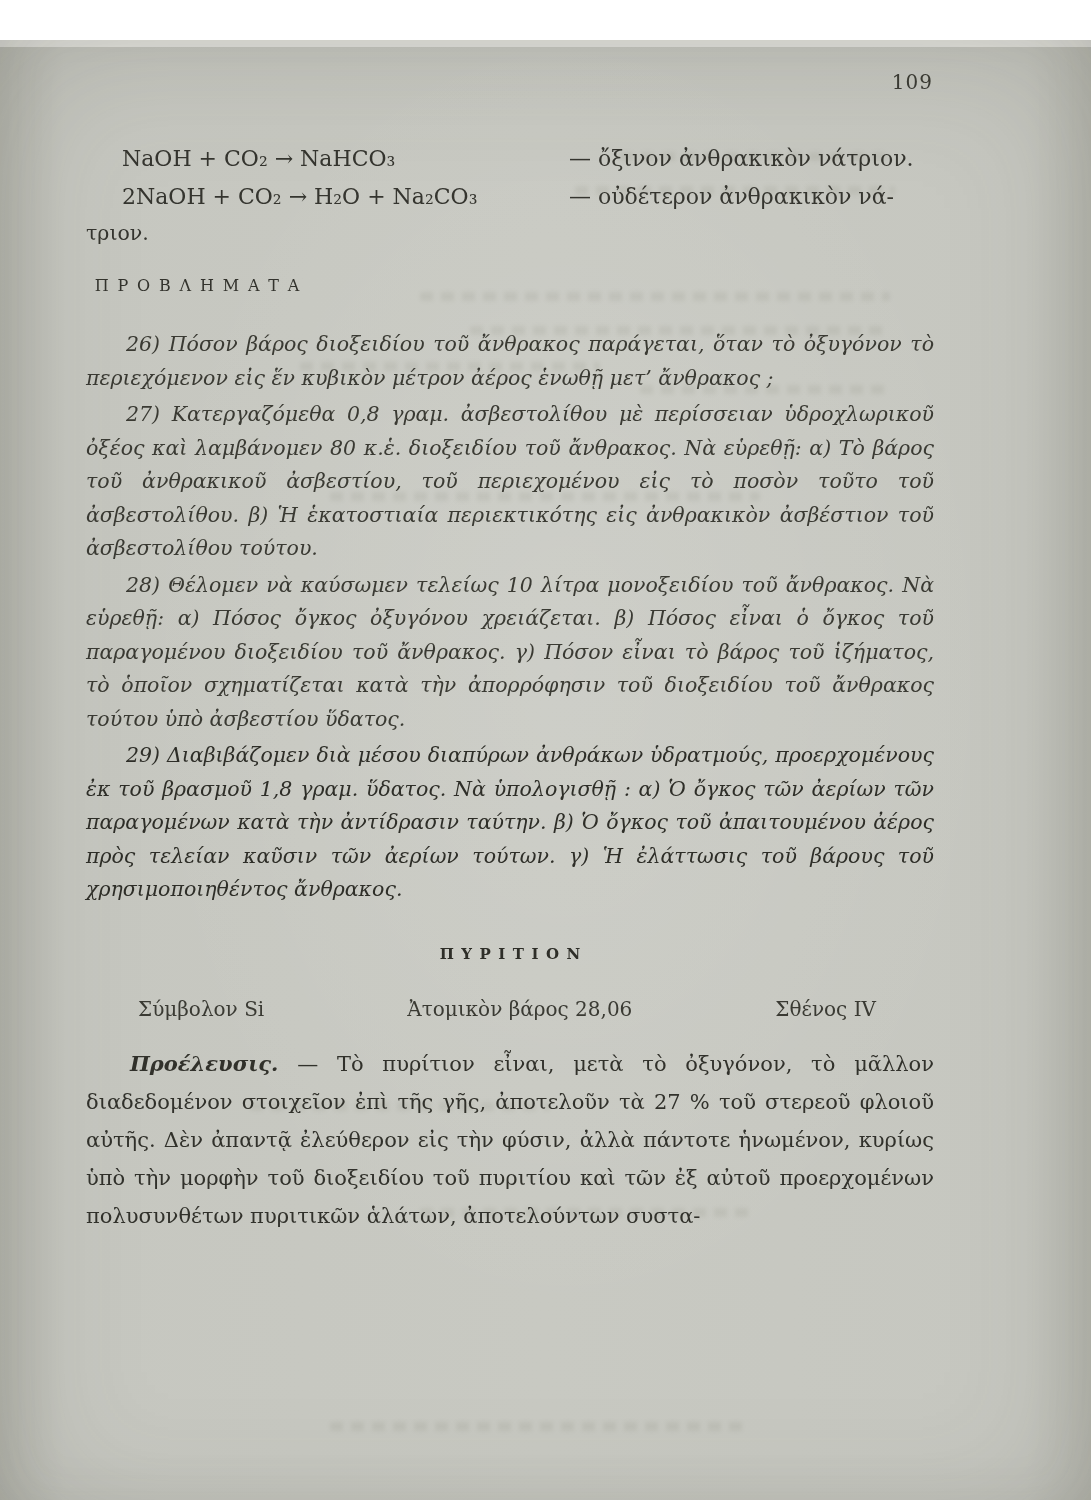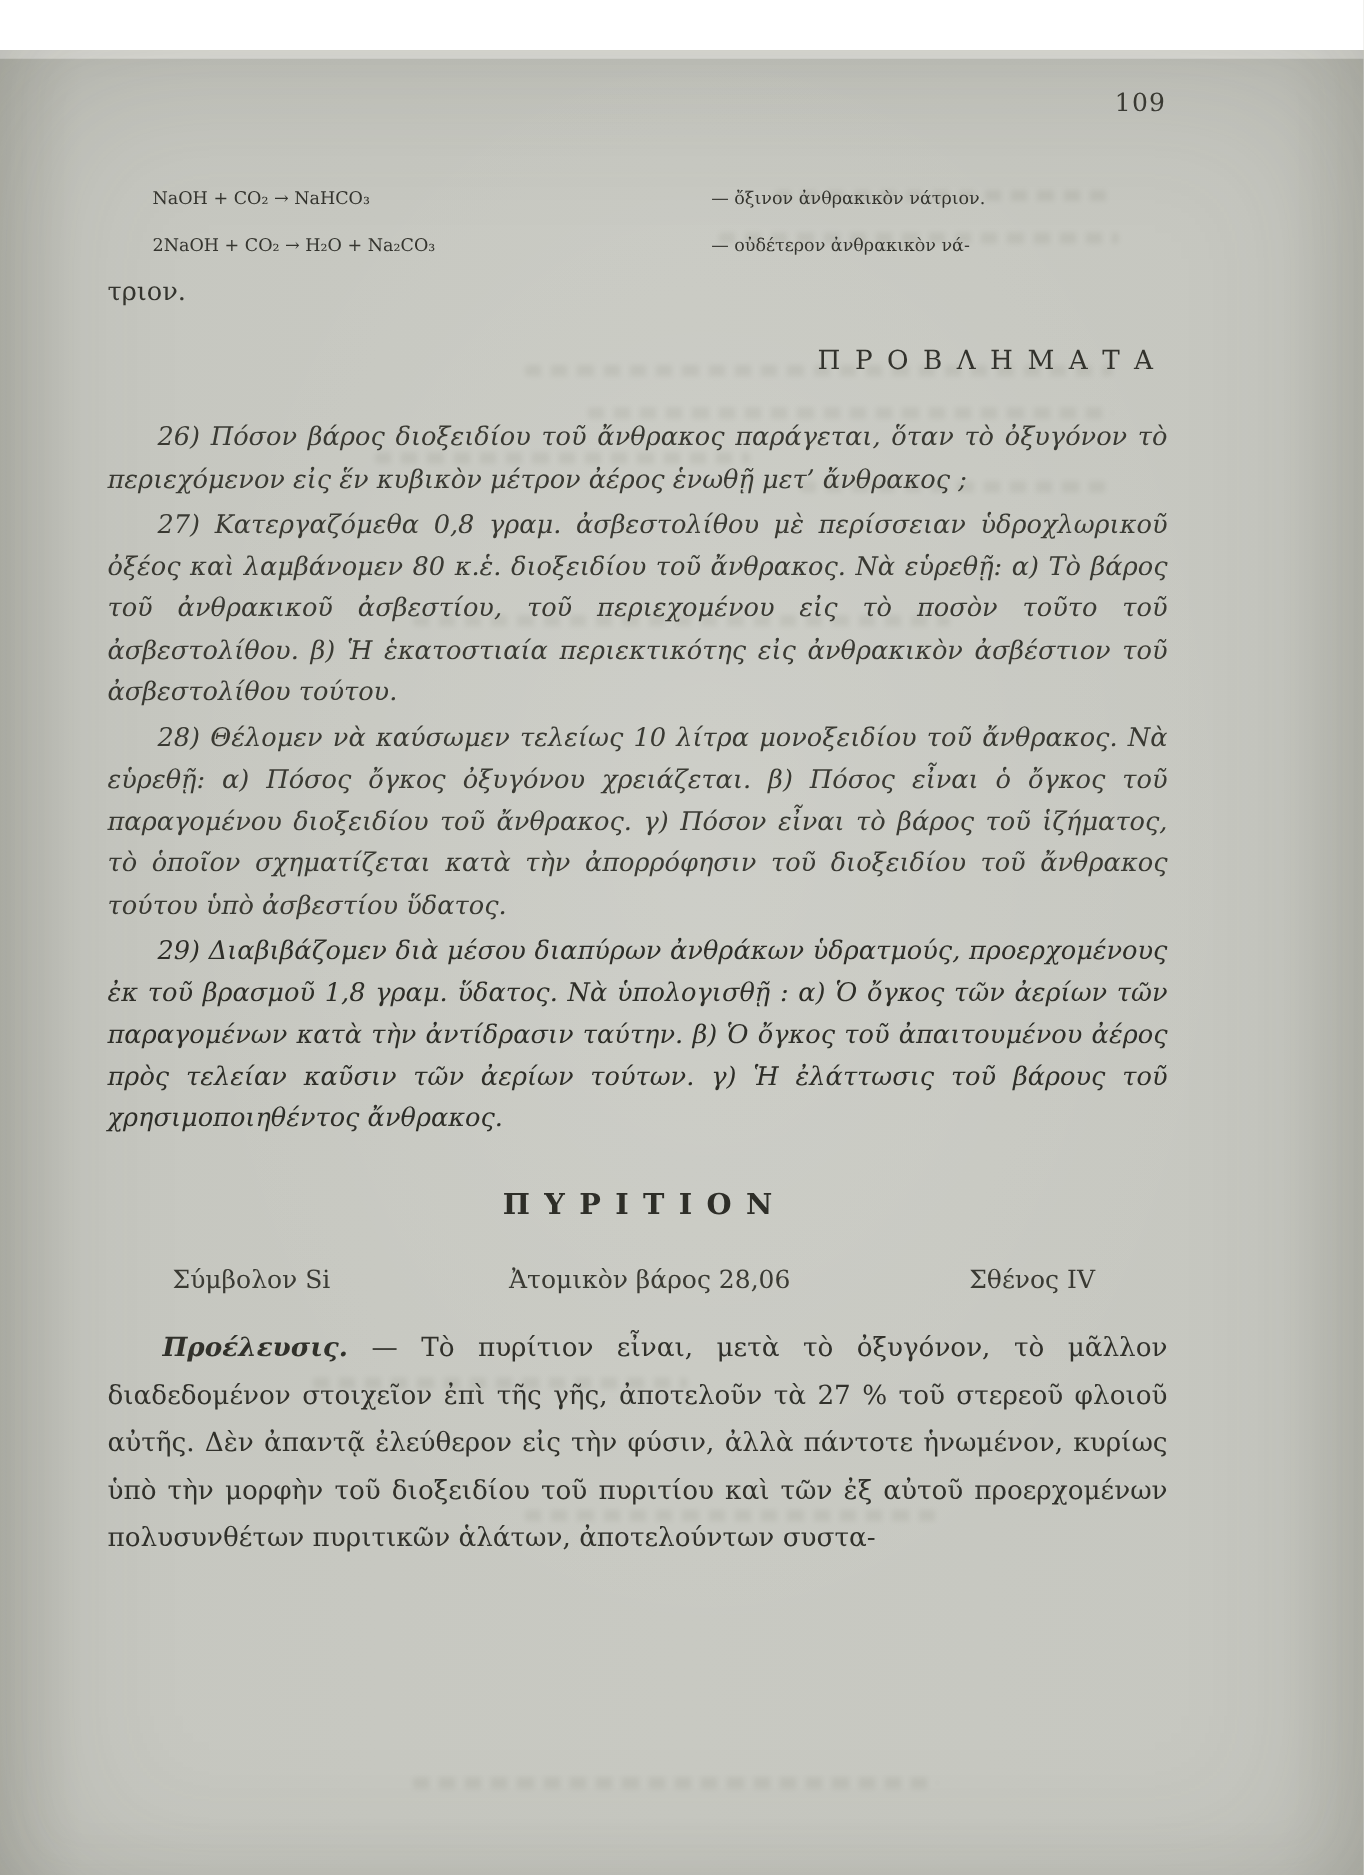--- a/index.html
+++ b/index.html
@@ -28,38 +28,38 @@
     font-size:20px; letter-spacing:1px; color:#3a3a33;
   }
 
   .content { position:absolute; left:86px; top:97px; width:848px; }
 
   p.body { font-size:20.5px; line-height:34px; text-align:justify; color:#35352f; }
   .indent { text-indent:40px; }
   .spaced { letter-spacing:0.30em; }
 
   .equations { margin-top:3px; }
-  .equation { padding-left:36px; font-size:14px; line-height:38px; white-space:nowrap; }
+  .equation { padding-left:36px; font-size:22px; line-height:38px; white-space:nowrap; }
   .formula { display:inline-block; min-width:447px; }
   .carry { font-size:20.5px; line-height:34px; }
 
   .problems-heading {
-    text-align:right; font-weight:normal; font-size:21px;
+    text-align:left; font-weight:normal; font-size:16px;
     letter-spacing:0.55em; text-indent:0.55em;
     margin:26px 0 33px; color:#33332d;
   }
 
   p.problem {
     font-style:italic; font-size:20.5px; line-height:33.5px;
     text-align:justify; text-indent:40px; margin-top:3px; color:#3a3a33;
   }
   p.problem-dark { color:#2e2e28; }
 
   .silicon-heading {
-    text-align:center; font-size:23px; font-weight:bold;
+    text-align:center; font-size:15px; font-weight:bold;
     letter-spacing:0.5em; text-indent:0.5em;
     margin:38px 0 0; color:#2e2e28;
   }
   .element-info {
     display:flex; justify-content:space-between; align-items:baseline;
     font-size:20px;
     margin:34px 58px 0 52px; color:#3a3a33;
   }
   p.origin {
     font-size:21px; line-height:38px; text-align:justify;

